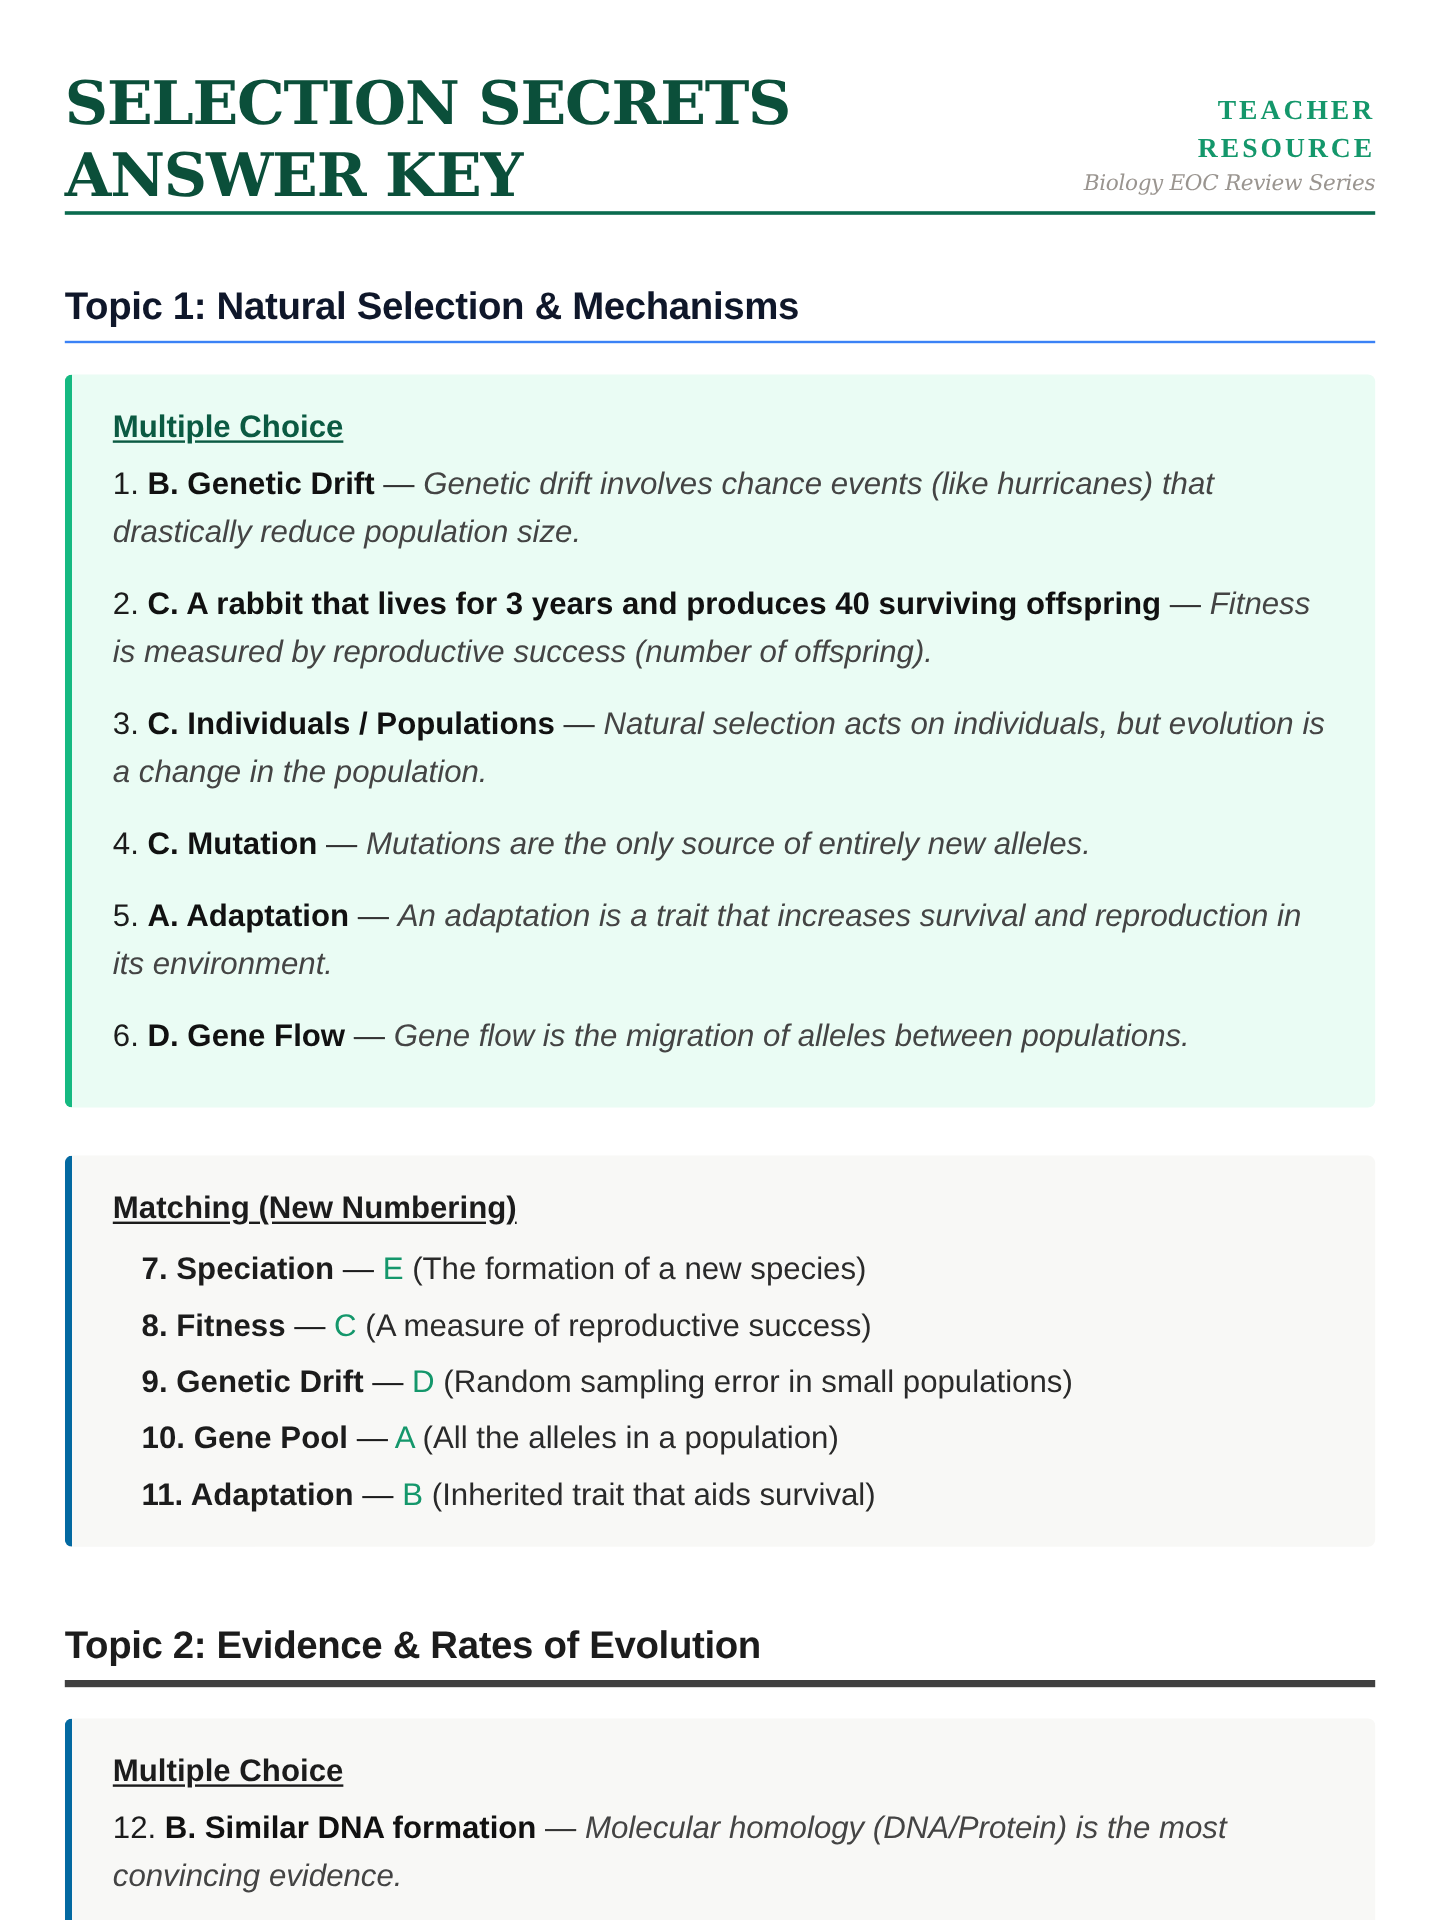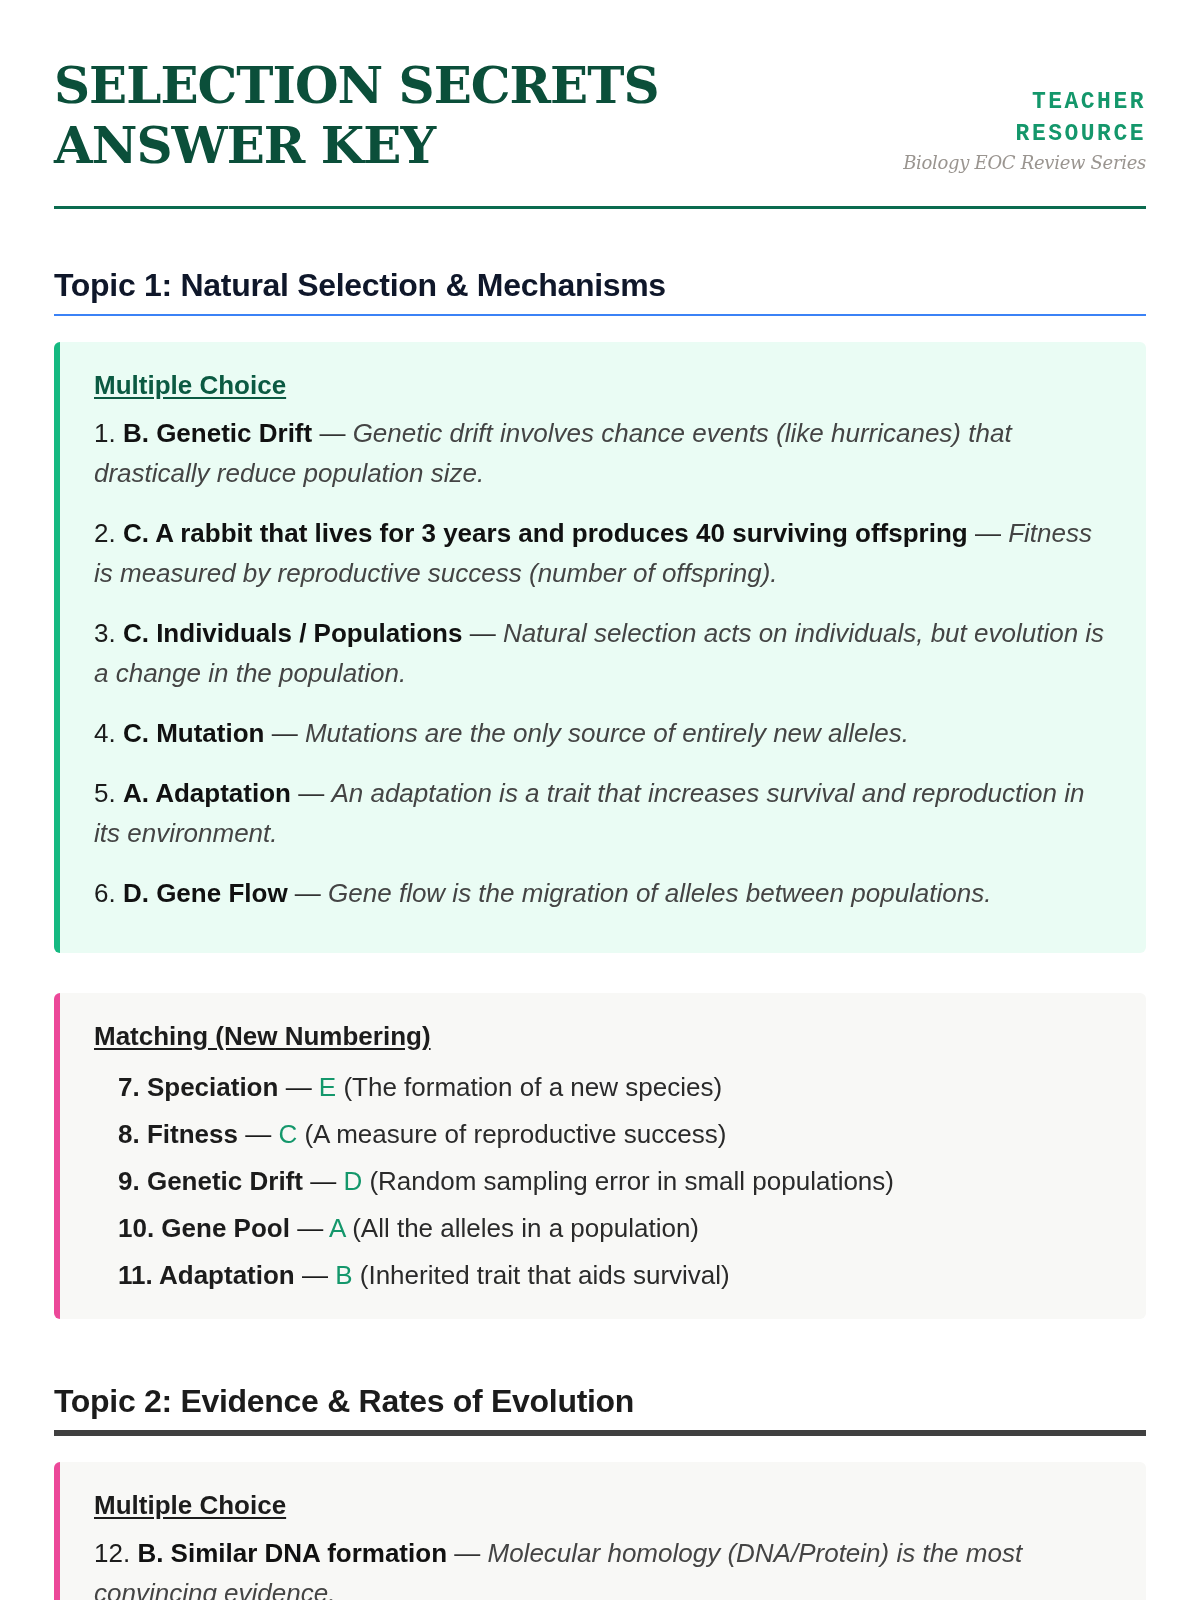--- a/index.html
+++ b/index.html
@@ -1,32 +1,32 @@
 <!DOCTYPE html>
 <html><head>
 <meta charset="utf-8">
 <style>
   * { box-sizing: border-box; margin: 0; padding: 0; }
   html, body { width: 1200px; height: 1600px; overflow: hidden; background: #ffffff; }
   body { font-family: "Liberation Sans", "DejaVu Sans", sans-serif; color: #1c1c1c; }
   .page { position: relative; padding: 52px 54px 0 54px; }
 
-  .header { display: flex; justify-content: space-between; align-items: flex-end; padding-bottom: 30px; border-bottom: 3px solid #0b6b4f; }
+  .header { display: flex; justify-content: space-between; align-items: center; border-bottom: 3px solid #0b6b4f; }
   .title { font-family: "DejaVu Serif", "Liberation Serif", serif; font-weight: bold; font-size: 50px; line-height: 60px; color: #0b4f3a; letter-spacing: -1px; max-width: 800px; padding-top: 4px; }
   .badge-wrap { text-align: right; padding-top: 14px; }
-  .badge { font-family: Liberation Mono, monospace; font-weight: bold; color: #14976b; font-size: 23px; letter-spacing: 2.5px; line-height: 32px; }
+  .badge { font-family: Liberation Serif, serif; font-weight: bold; color: #14976b; font-size: 23px; letter-spacing: 2.5px; line-height: 32px; }
   .series { font-family: "DejaVu Serif", "Liberation Serif", serif; font-style: italic; color: #9a9590; font-size: 18px; line-height: 26px; margin-top: 0px; letter-spacing: -0.3px; }
 
   .topic-title { font-weight: bold; font-size: 32px; letter-spacing: -0.3px; margin-top: 58px; padding-bottom: 10px; }
   .topic-1 .topic-title { color: #0f172a; border-bottom: 2px solid #3b82f6; }
   .topic-2 .topic-title { color: #1c1c1c; border-bottom: 6px solid #404040; margin-top: 64px; }
 
   .card { margin-top: 26px; border-radius: 6px; padding: 28px 32px 20px 34px; }
   .card.green { background: #eafcf4; border-left: 6px solid #15b981; }
-  .card.grey { background: #f8f8f6; border-left: 6px solid #ec4899; }
+  .card.grey { background: #f8f8f6; border-left: 6px solid #0369a1; }
   .card + .card { margin-top: 40px; }
 
   .card-heading { font-weight: bold; font-size: 26px; text-decoration: underline; text-underline-offset: 3px; margin-bottom: 12px; }
   .card.green .card-heading { color: #0b5a42; }
   .card.grey .card-heading { color: #1c1c1c; }
 
   .mc-item { font-size: 26px; line-height: 40px; margin-bottom: 20px; color: #1c1c1c; }
   .mc-item .num { font-weight: normal; }
   .mc-item .ans { font-weight: bold; color: #111; }
   .mc-item .dash { color: #333; }

